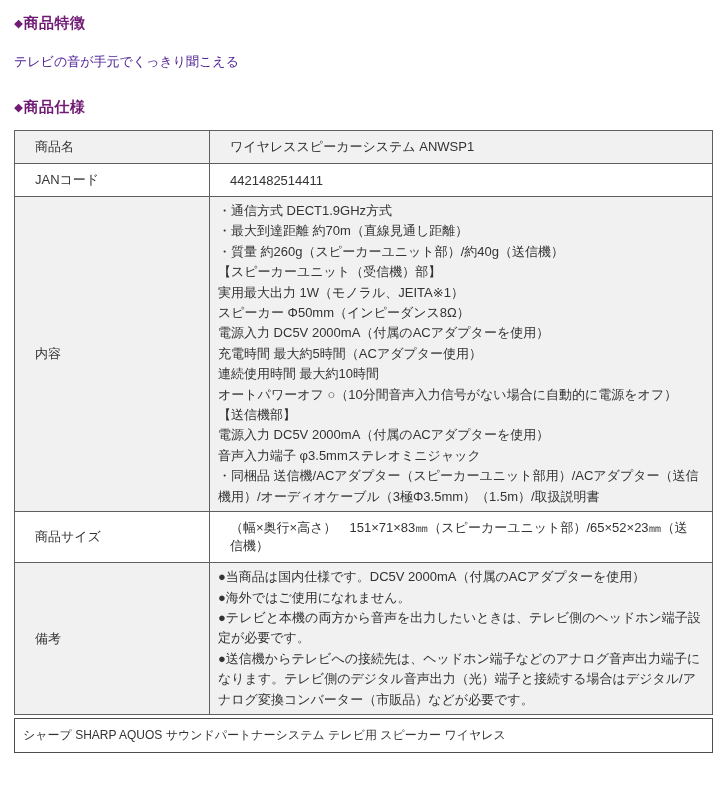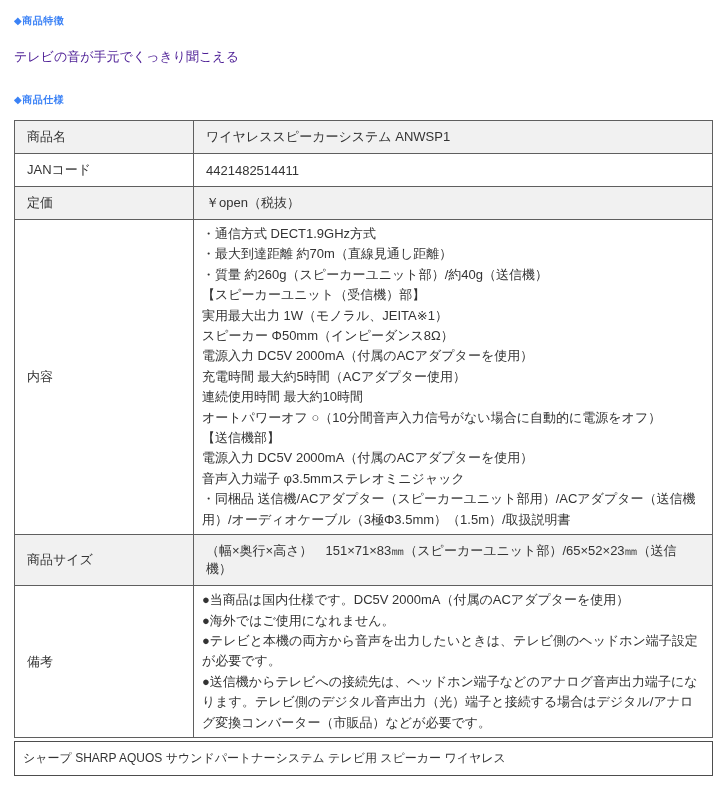--- a/index.html
+++ b/index.html
@@ -11,25 +11,26 @@
     color: #333333;
   }
   .page {
     width: 726px;
     height: 805px;
     box-sizing: border-box;
     padding: 12px 13px 0 14px;
     overflow: hidden;
   }
   .sec-heading {
-    color: #3b82f6;
-    font-size: 10px;
+    color: #701a75;
+    font-size: 15px;
     font-weight: bold;
     margin: 0;
     letter-spacing: 0.5px;
+    font-family: Liberation Mono, monospace;
   }
   .sec-heading.first { margin-top: 2px; }
   .feature-text {
     font-size: 13px;
     margin: 20px 0 0 0;
     color: #4c1d95;
   }
   .sec-heading.second { margin: 27px 0 0 0; }
   table.spec {
     width: 699px;
@@ -37,21 +38,21 @@
     border-collapse: collapse;
     border: 1px solid #4d4d4d;
     table-layout: fixed;
   }
   table.spec th, table.spec td {
     border: 1px solid #5f5f5f;
     font-size: 13px;
     font-weight: normal;
     text-align: left;
     vertical-align: middle;
-    padding: 7px 12px;
+    padding: 7px 20px;
     color: #333333;
     background: #ffffff;
     overflow: hidden;
   }
   table.spec th { width: 154px; }
   table.spec tr:nth-child(odd) th,
   table.spec tr:nth-child(odd) td { background: #f1f1f1; }
   table.spec td.ml {
     white-space: pre-line;
     line-height: 20.4px;
@@ -83,24 +84,20 @@
     <tbody id="spec-body">
         <tr>
           <th>商品名</th>
           <td>ワイヤレススピーカーシステム ANWSP1</td>
         </tr>
         <tr>
           <th>JANコード</th>
           <td>4421482514411</td>
         </tr>
         <tr>
-          <th>定価</th>
-          <td>￥open（税抜）</td>
-        </tr>
-        <tr>
           <th>内容</th>
           <td class="ml">・通信方式 DECT1.9GHz方式
 ・最大到達距離 約70m（直線見通し距離）
 ・質量 約260g（スピーカーユニット部）/約40g（送信機）
 【スピーカーユニット（受信機）部】
 実用最大出力 1W（モノラル、JEITA※1）
 スピーカー Φ50mm（インピーダンス8Ω）
 電源入力 DC5V 2000mA（付属のACアダプターを使用）
 充電時間 最大約5時間（ACアダプター使用）
 連続使用時間 最大約10時間

